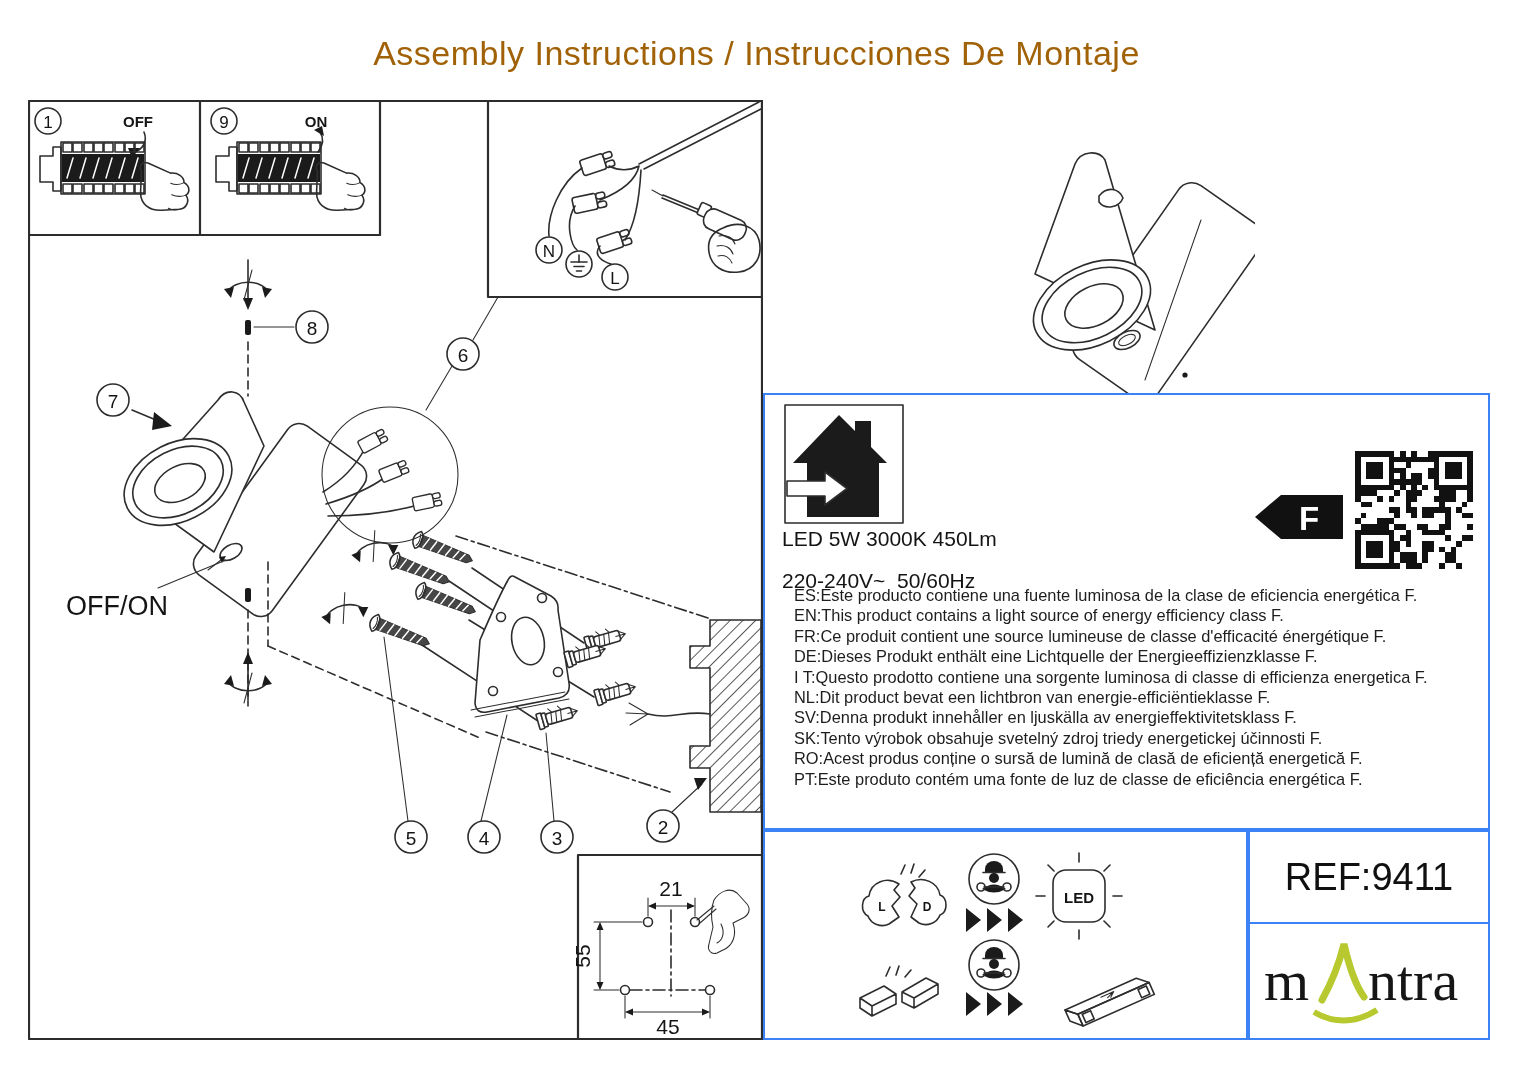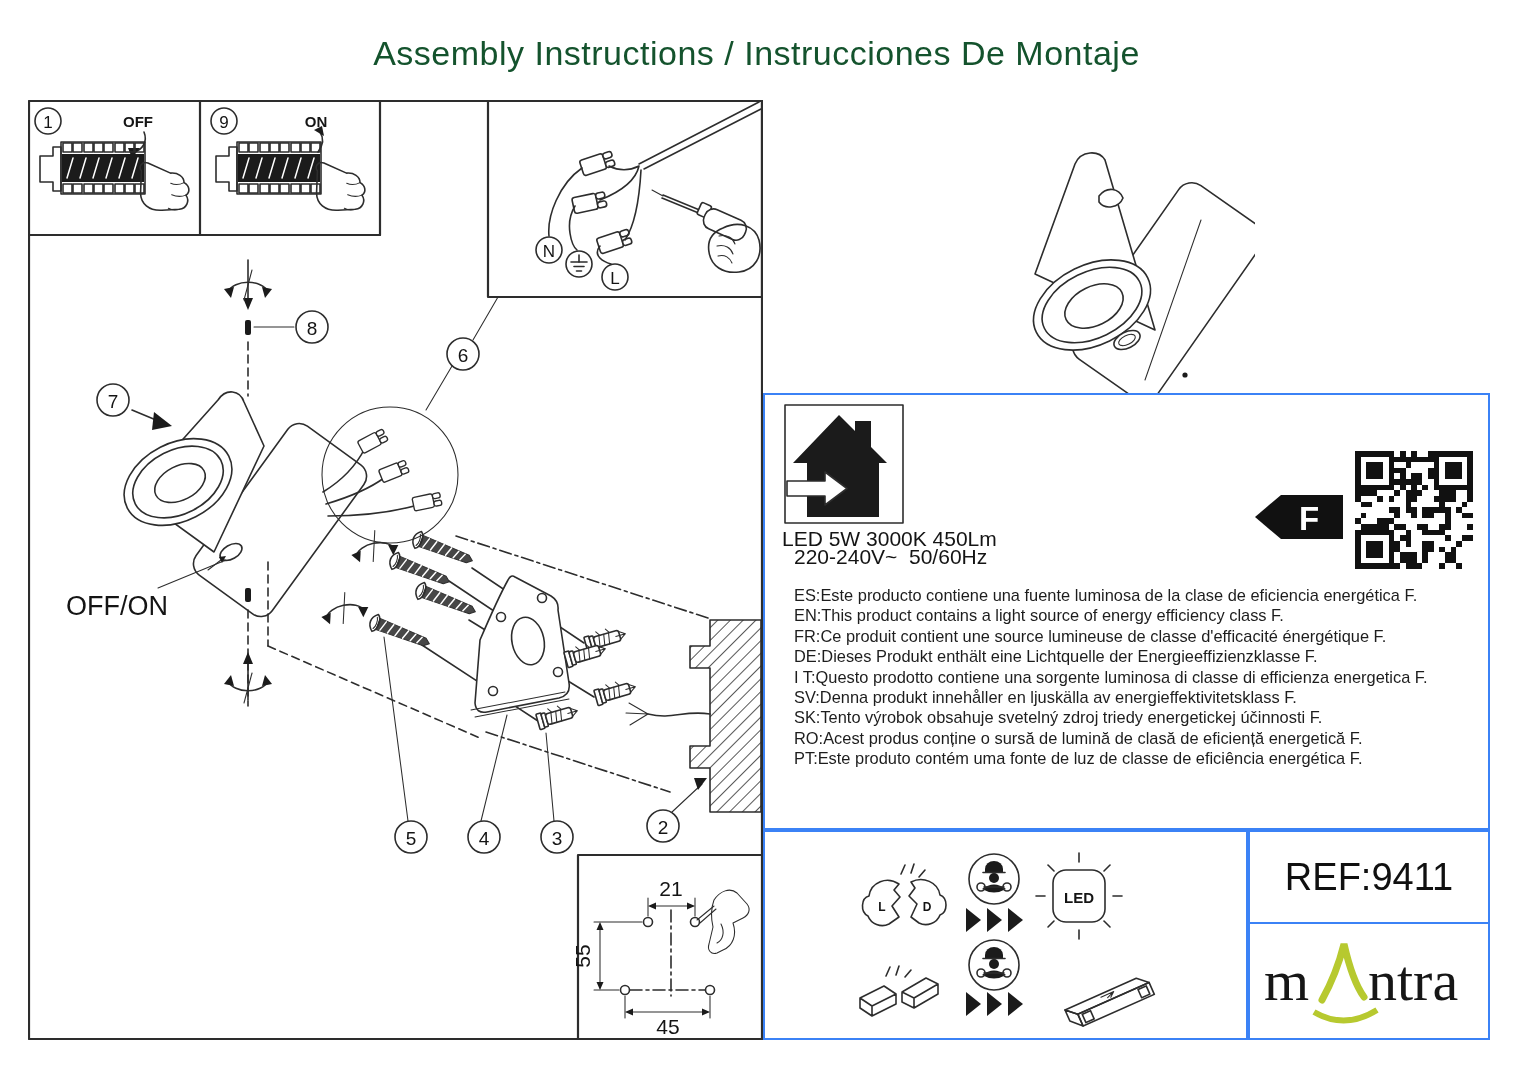--- a/index.html
+++ b/index.html
@@ -1,21 +1,21 @@
 <!DOCTYPE html>
 <html><head>
 <meta charset="utf-8">
 <style>
   html,body{margin:0;padding:0;background:#e8e8e8;}
   #page{position:relative;width:1513px;height:1080px;background:#ffffff;overflow:hidden;
         font-family:"Liberation Sans",sans-serif;color:#151515;}
   .abs{position:absolute;}
   .box{position:absolute;border:2px solid #3b82f6;background:#fff;box-sizing:border-box;}
   #title{position:absolute;top:34px;left:0;width:100%;text-align:center;
-         font-size:34px;letter-spacing:.5px;color:#14532d;}
+         font-size:34px;letter-spacing:.5px;color:#a16207;}
   
   .lineart *{stroke:#2d2d2d;fill:none;stroke-width:1.6;stroke-linecap:round;stroke-linejoin:round;}
   .lineart text{stroke:none !important;fill:#141414;font-family:"Liberation Sans",sans-serif;}
   .lineart .fb{fill:#1b1b1b;stroke:none;}
   .lineart .fw{fill:#ffffff;}
   .lineart .fg{fill:#474747;stroke:#2d2d2d;stroke-width:1;}
   .lineart .wln{stroke:#ffffff;stroke-width:1.5;}
   .lineart .thin{stroke-width:1.05;}
   .lineart .thk{stroke-width:2.2;}
   .lineart .dash{stroke-dasharray:8 5;}
@@ -393,27 +393,28 @@
   </svg>
 
   <div id="energy-box" class="box" style="left:763px;top:393px;width:727px;height:437px;">
     <svg class="abs lineart" style="left:16px;top:6px;" width="126" height="126" viewBox="0 0 126 126">
       <rect x="4" y="4" width="118" height="118" stroke-width="8"></rect>
       <path class="fb" d="M 12,62 L 58,14 L 74,30 L 74,20 L 90,20 L 90,46 L 106,62 Z"></path>
       <rect class="fb" x="26" y="60" width="72" height="56"></rect>
       <polygon class="fw" points="6,80 44,80 44,71 66,87.5 44,104 44,95 6,95" stroke-width="2.5"></polygon>
     </svg>
     <div class="spec" style="top:132px;">LED 5W 3000K 450Lm</div>
-    <div class="spec" style="top:150px;margin-left:12px;">220-240V~  50/60Hz</div>
+    <div class="spec" style="top:174px;">220-240V~  50/60Hz</div>
     <div id="languages">
       <div>ES:Este producto contiene una fuente luminosa de la clase de eficiencia energética F.</div>
       <div>EN:This product contains a light source of energy efficiency class F.</div>
       <div>FR:Ce produit contient une source lumineuse de classe d'efficacité énergétique F.</div>
       <div>DE:Dieses Produkt enthält eine Lichtquelle der Energieeffizienzklasse F.</div>
       <div>I T:Questo prodotto contiene una sorgente luminosa di classe di efficienza energetica F.</div>
+      <div>NL:Dit product bevat een lichtbron van energie-efficiëntieklasse F.</div>
       <div>SV:Denna produkt innehåller en ljuskälla av energieffektivitetsklass F.</div>
       <div>SK:Tento výrobok obsahuje svetelný zdroj triedy energetickej účinnosti F.</div>
       <div>RO:Acest produs conține o sursă de lumină de clasă de eficiență energetică F.</div>
       <div>PT:Este produto contém uma fonte de luz de classe de eficiência energética F.</div>
     </div>
     <svg class="abs" style="left:490px;top:98px;" width="90" height="48" viewBox="0 0 90 48">
       <polygon points="0,24 26,2 88,2 88,46 26,46" fill="#111"></polygon>
       <text x="54" y="25" fill="#fff" font-size="33" font-weight="bold" text-anchor="middle" dominant-baseline="central" font-family="Liberation Sans, sans-serif">F</text>
     </svg>
     <svg class="abs" style="left:590px;top:56px;" width="118" height="118" viewBox="0 0 21 21" shape-rendering="crispEdges">

